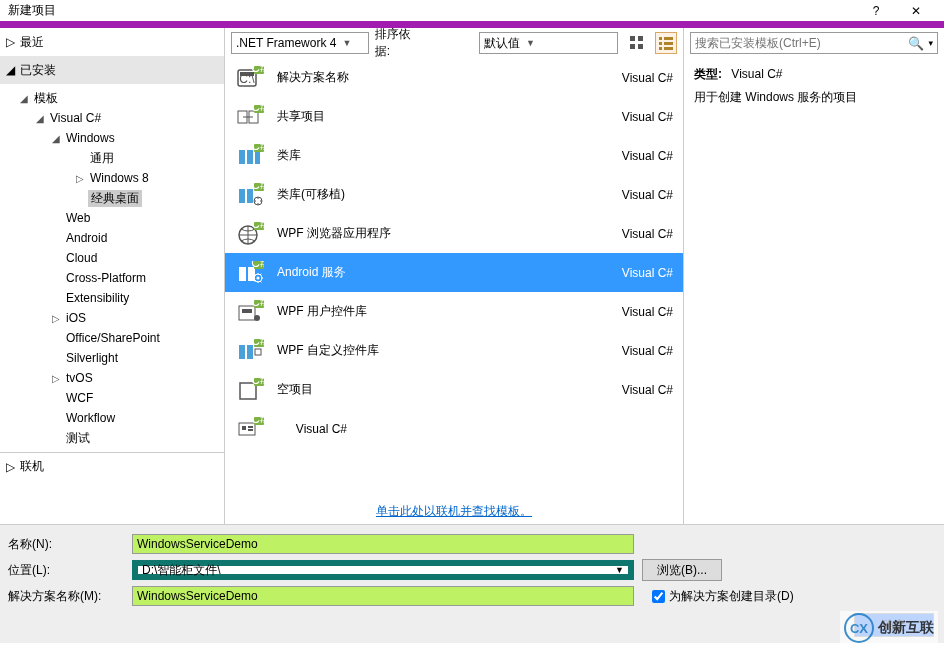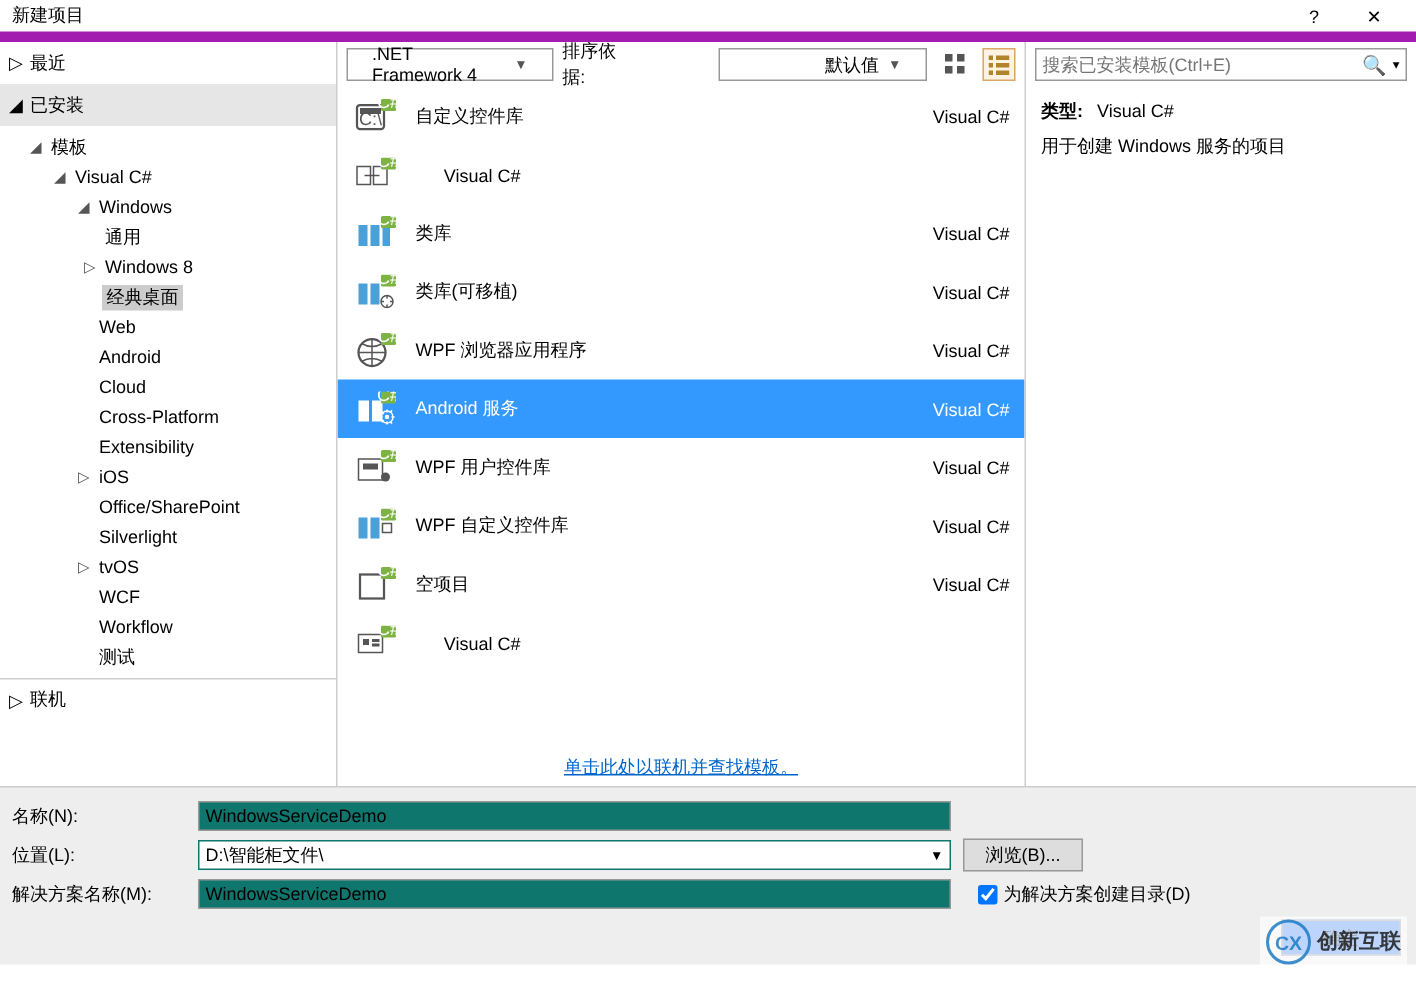--- a/index.html
+++ b/index.html
@@ -12,24 +12,24 @@
 .navsection.expanded { background: #e6e6e6; }
 .navsection .arrow { width: 14px; display: inline-block; }
 .treeblock { padding: 4px 0; }
 .treeitem { padding: 2px 0 2px 18px; display: flex; align-items: center; height: 20px; cursor: pointer; }
 .treeitem .arrow { width: 12px; display: inline-block; color: #555; font-size: 10px; }
 .treeitem .label { padding-left: 2px; }
 .treeitem.selected .label { background: #ccc; padding: 0 3px; }
 .ti-l1 { padding-left: 20px; }
 .ti-l2 { padding-left: 36px; }
 .ti-l3 { padding-left: 52px; }
-.ti-l4 { padding-left: 56px; }
+.ti-l4 { padding-left: 76px; }
 .centercol { width: 459px; height: 496px; border-right: 1px solid #ccc; display: flex; flex-direction: column; }
 .centerheader { height: 30px; display: flex; align-items: center; padding: 0 6px; gap: 6px; }
-.combo { border: 1px solid #999; height: 22px; display: flex; align-items: center; padding: 0 16px; background: #fff; justify-content: flex-end; }
+.combo { border: 1px solid #999; height: 22px; display: flex; align-items: center; padding: 0 4px; background: #fff; justify-content: flex-start; }
 .combo .dd { font-size: 9px; color: #555; margin-left: 6px; }
 .viewbtn { width: 22px; height: 22px; border: 1px solid transparent; display: flex; align-items: center; justify-content: center; margin-left: 2px; }
 .viewbtn.active { border: 1px solid #d9a864; background: #fdf2e3; }
 .templatelist { flex: 1; overflow: hidden; }
 .templaterow { height: 39px; display: flex; align-items: center; padding: 0 10px; }
 .templaterow.selected { background: #3399ff; color: #fff; }
 .templaterow .ticon { width: 30px; height: 26px; display: flex; align-items: center; justify-content: center; position: relative; margin-right: 12px; }
 .templaterow .tname { flex: 1; }
 .templaterow .tlang { width: 70px; text-align: right; }
 .linklabel { color: #0066cc; text-decoration: underline; cursor: pointer; }
@@ -37,22 +37,22 @@
 .rightcol { width: 260px; height: 496px; padding-left: 0; }
 .searchwrap { height: 30px; display: flex; align-items: center; padding: 4px 6px; }
 .searchinput { flex: 1; border: 1px solid #999; height: 22px; display: flex; align-items: center; padding: 0 4px; background:#fff; }
 .searchinput input { border: none; outline: none; flex: 1; font-size: 12px; color: #666; }
 .descblock { padding: 8px 10px; }
 .descblock .row { margin-bottom: 6px; }
 .mainrow { display: flex; }
 .bottompanel { border-top: 1px solid #ccc; background: #eee; padding: 6px 8px; }
 .formrow { display: flex; align-items: center; height: 26px; }
 .formrow .flabel { width: 124px; }
-.formrow .finput { flex: 1; border: 1px solid #999; height: 20px; background: #0f766e; padding: 0 4px; display: flex; align-items: center; }
-.formrow .fcombo { border: 1px solid #0f766e; height: 20px; background: #fff; padding: 0 4px; display: flex; align-items: center; flex: 1; justify-content: space-between; max-width: 502px; }
+.formrow .finput { flex: 1; border: 1px solid #999; height: 20px; background: #bef264; padding: 0 4px; display: flex; align-items: center; }
+.formrow .fcombo { border: 6px solid #0f766e; height: 20px; background: #fff; padding: 0 4px; display: flex; align-items: center; flex: 1; justify-content: space-between; max-width: 502px; }
 .browsebtn { width: 80px; height: 22px; border: 1px solid #999; background: #ddd; margin-left: 8px; display: flex; align-items: center; justify-content: center; }
 .chk { display: flex; align-items: center; margin-left: 18px; }
 .chk input { margin-right: 4px; }
 .okbtn { width: 80px; height: 24px; border: 1px solid #999; background: #3b82f6; margin-left: auto; display: flex; align-items: center; justify-content: center; margin-top: 4px; margin-right: 2px; }
 .watermark { position: absolute; right: 6px; bottom: 10px; display: flex; align-items: center; opacity: 0.95; background: rgba(255,255,255,0.7); padding: 2px 4px; }
 .watermark .wmicon { width: 30px; height: 30px; border-radius: 50%; border: 2px solid #3489c9; display:flex; align-items:center; justify-content:center; color:#3489c9; font-weight:bold; font-size:13px; margin-right:4px; }
 svg { display: block; }
 </style>
 </head>
 <body>
@@ -192,33 +192,34 @@
         <div class="templaterow">
           <div class="ticon">
             <svg width="28" height="24">
               <rect x="2" y="4" width="18" height="16" rx="2" fill="none" stroke="#555" stroke-width="1.5"></rect>
               <rect x="4" y="6" width="14" height="4" fill="#555"></rect>
               <text x="11" y="17" font-size="7" fill="#555" text-anchor="middle">C:\</text>
               <rect x="18" y="0" width="10" height="8" rx="1" fill="#7cb342"></rect>
               <text x="23" y="6" font-size="6" fill="#fff" text-anchor="middle">C#</text>
             </svg>
           </div>
-          <div class="tname">自定义控件库</div>
+          <div class="tname">解决方案名称</div>
           <div class="tlang">Visual C#</div>
         </div>
         <div class="templaterow">
           <div class="ticon">
             <svg width="28" height="24">
               <rect x="2" y="6" width="9" height="12" fill="none" stroke="#555"></rect>
               <rect x="13" y="6" width="9" height="12" fill="none" stroke="#555"></rect>
               <path d="M7 12 L17 12" stroke="#555"></path>
               <rect x="18" y="0" width="10" height="8" rx="1" fill="#7cb342"></rect>
               <text x="23" y="6" font-size="6" fill="#fff" text-anchor="middle">C#</text>
             </svg>
           </div>
+          <div class="tname">共享项目</div>
           <div class="tlang">Visual C#</div>
         </div>
         <div class="templaterow">
           <div class="ticon">
             <svg width="28" height="24">
               <rect x="3" y="6" width="6" height="14" fill="#4aa0d8"></rect>
               <rect x="11" y="6" width="6" height="14" fill="#4aa0d8"></rect>
               <rect x="19" y="6" width="5" height="14" fill="#4aa0d8"></rect>
               <rect x="18" y="0" width="10" height="8" rx="1" fill="#7cb342"></rect>
               <text x="23" y="6" font-size="6" fill="#fff" text-anchor="middle">C#</text>

